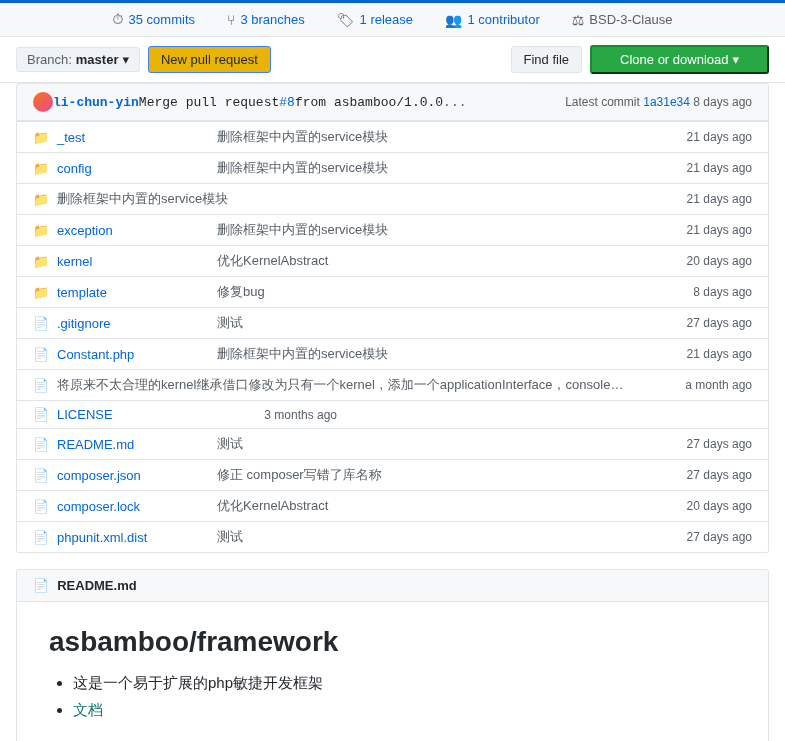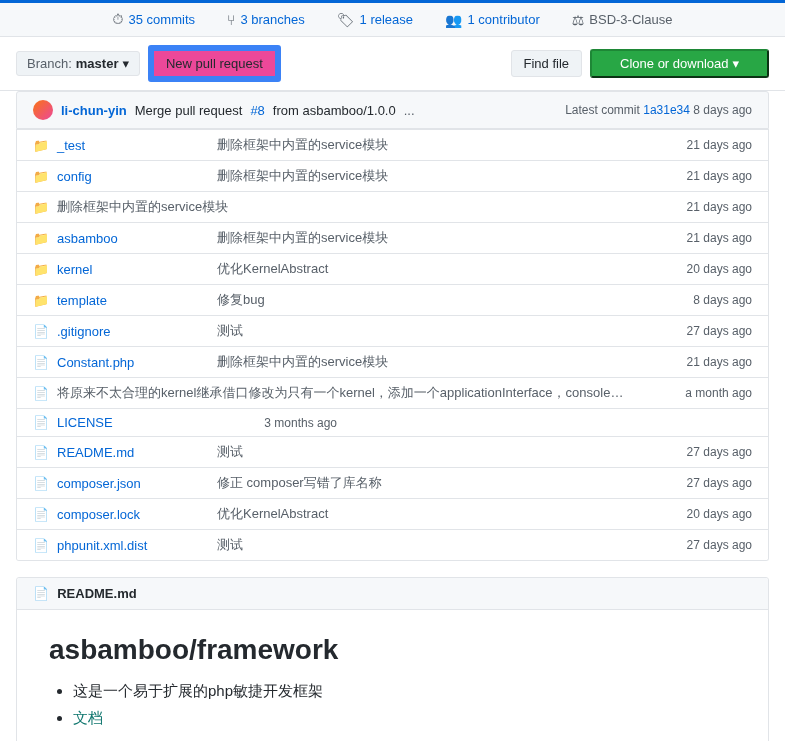--- a/index.html
+++ b/index.html
@@ -25,39 +25,39 @@
     .toolbar-left { display: flex; align-items: center; gap: 8px; }
 
     .branch-select {
       display: inline-flex; align-items: center; gap: 4px;
       border: 1px solid #e1e4e8; border-radius: 3px;
       padding: 4px 10px; font-size: 13px; background: #eff3f6;
       cursor: pointer; color: #24292e;
     }
 
     .btn {
-      border: 6px solid #3b82f6; border-radius: 3px;
+      border: 1px solid #3b82f6; border-radius: 3px;
       padding: 5px 12px; font-size: 13px; cursor: pointer;
-      background: #ec4899; color: #24292e;
+      background: #eab308; color: #24292e;
     }
 
     .btn-primary {
       background: #28a745; color: #fff; border-color: #1e8736;
       border-radius: 3px; padding: 5px 28px; font-size: 13px; cursor: pointer;
       display: inline-flex; align-items: center; gap: 4px;
     }
     .btn-find { background: #eff3f6; color: #24292e; border: 1px solid #e1e4e8; }
 
     .commit-bar {
       display: flex; align-items: center; justify-content: space-between;
       padding: 8px 16px; background: #f6f8fa;
       border: 1px solid #e1e4e8; border-radius: 3px 3px 0 0;
       margin: 0 16px;
     }
-    .commit-bar-left { display: flex; align-items: center; gap: 8px; }
+    .commit-bar-left { display: flex; align-items: center; gap: 0; font-family: Liberation Mono, monospace; }
     .avatar-img {
       width: 20px; height: 20px; border-radius: 50%;
       background: linear-gradient(135deg, #f97316, #ec4899);
       display: inline-block;
     }
     .commit-author { color: #0366d6; font-weight: 600; text-decoration: none; font-size: 13px; }
     .commit-message { color: #24292e; font-size: 13px; }
     .commit-link { color: #0366d6; text-decoration: none; }
     .commit-bar-right { color: #586069; font-size: 12px; }
     .commit-hash { color: #0366d6; text-decoration: none; font-size: 12px; }
@@ -181,21 +181,21 @@
     <span class="file-time">21 days ago</span>
   </div>
     <div class="file-row">
     <span class="file-icon" style="color:#79b8ff">📁</span>
     <span class="file-commit">删除框架中内置的service模块</span>
     <span class="file-time">21 days ago</span>
   </div>
     <div class="file-row">
     <span class="file-icon" style="color:#79b8ff">📁</span>
     <span class="file-name">
-      <a href="#">asbamboo</a>
+      <a href="#">exception</a>
     </span>
     <span class="file-commit">删除框架中内置的service模块</span>
     <span class="file-time">21 days ago</span>
   </div>
     <div class="file-row">
     <span class="file-icon" style="color:#79b8ff">📁</span>
     <span class="file-name">
       <a href="#">kernel</a>
     </span>
     <span class="file-commit">优化KernelAbstract</span>

